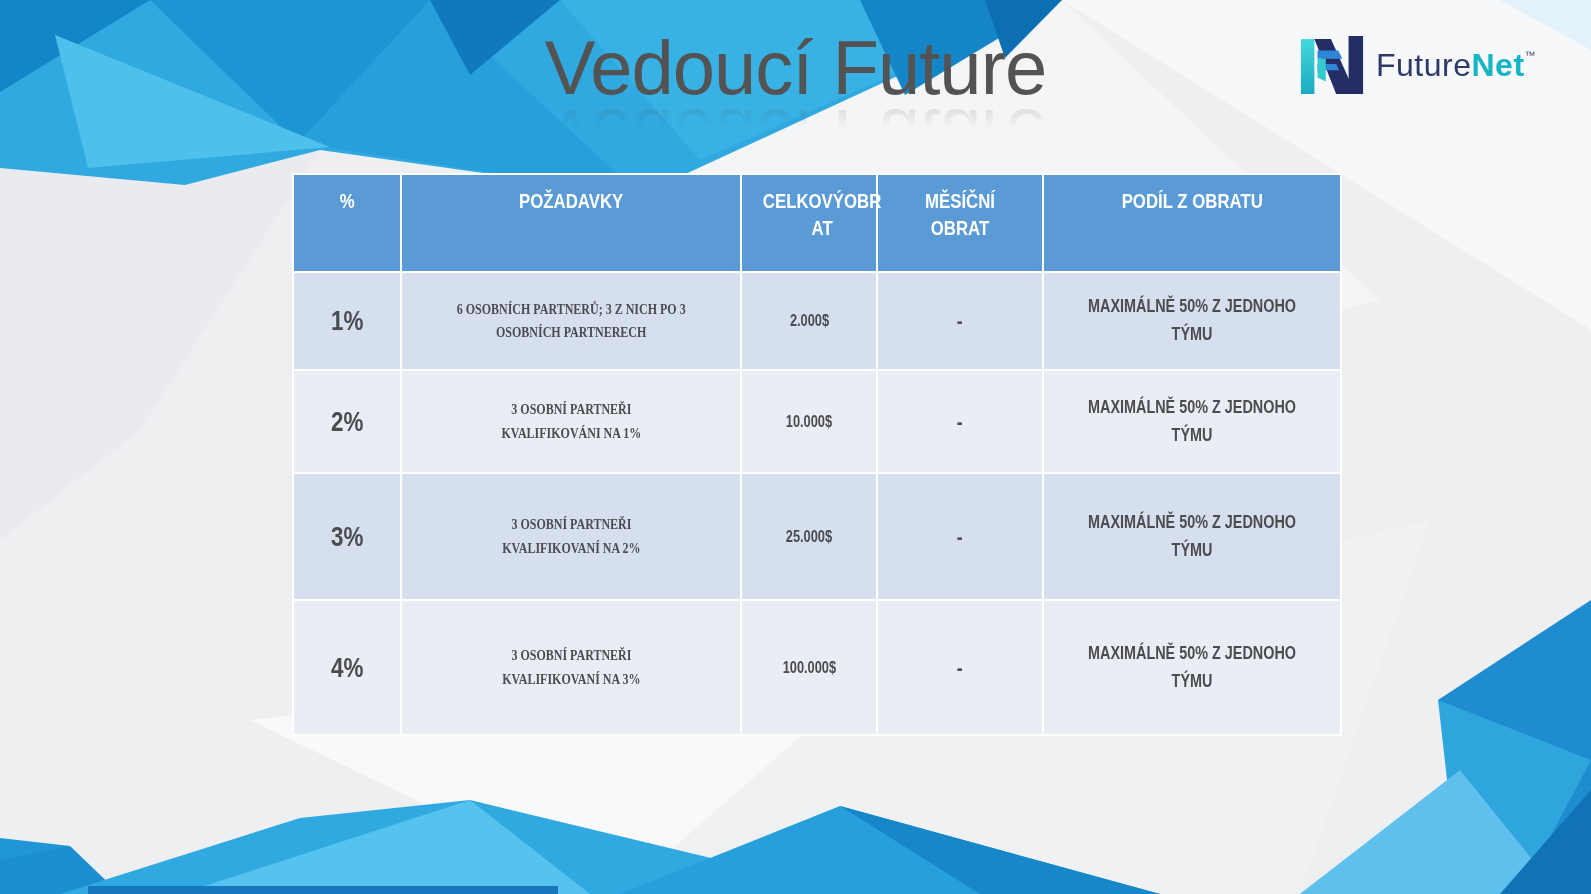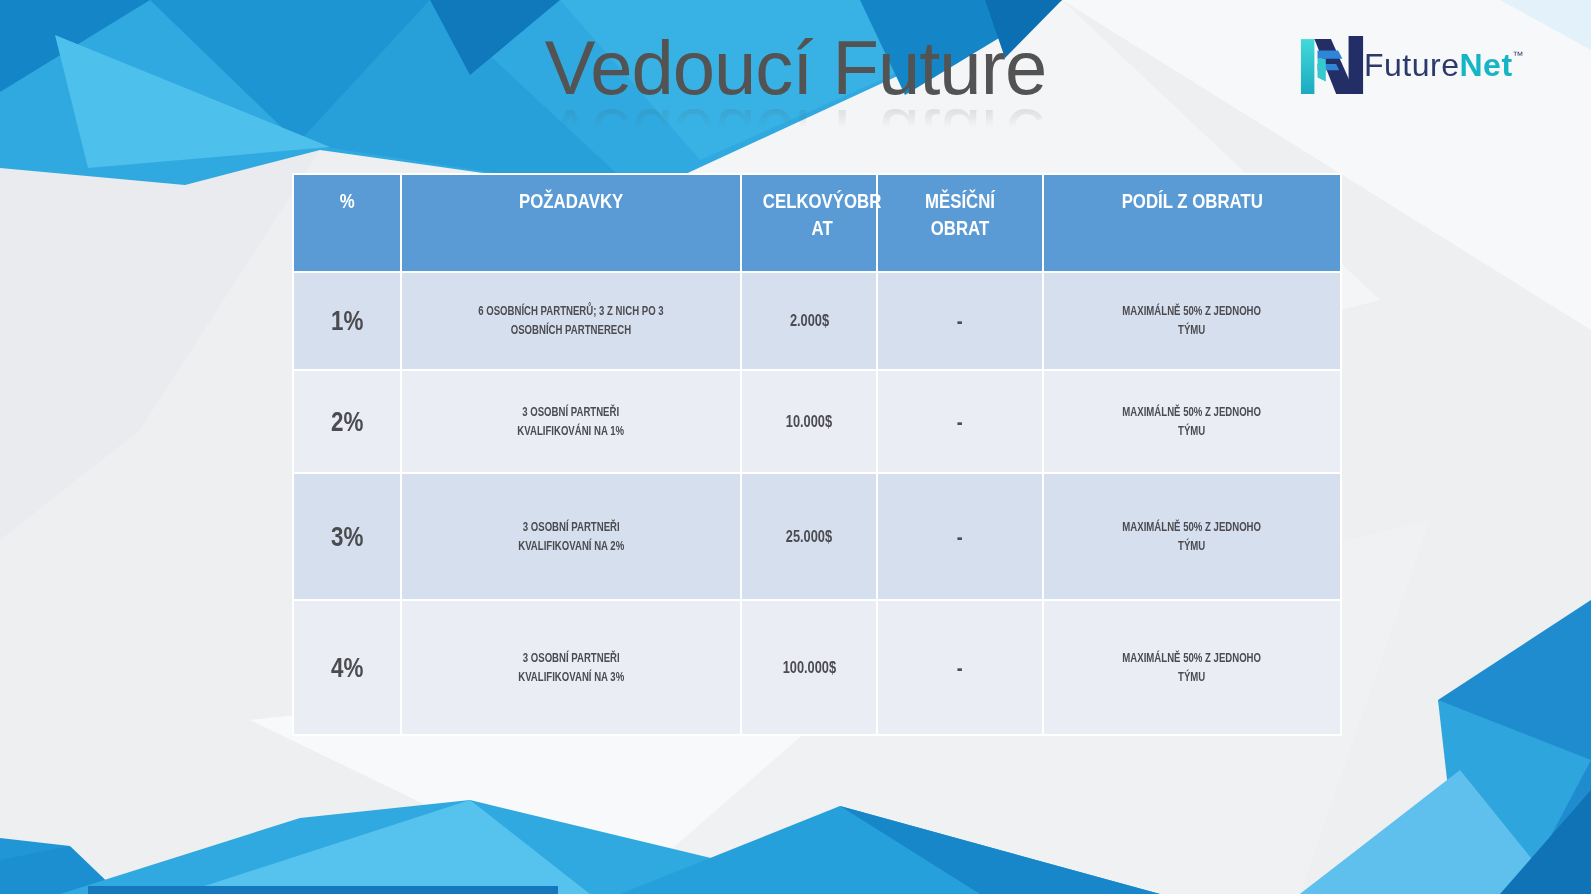--- a/index.html
+++ b/index.html
@@ -8,21 +8,21 @@
   .slide{position:relative;width:1591px;height:894px;overflow:hidden;}
   .bg{position:absolute;inset:0;z-index:0;}
   .content{position:absolute;inset:0;z-index:1;}
 
   
   .title{position:absolute;left:0;right:0;top:24px;text-align:center;
          font-size:76px;font-weight:400;color:#535353;letter-spacing:-1px;
          -webkit-box-reflect:below -18px linear-gradient(transparent 60%,rgba(0,0,0,.25));}
 
   
-  .logo{position:absolute;left:1300px;top:36px;display:flex;align-items:center;}
+  .logo{position:absolute;left:1300px;top:36px;display:flex;align-items:center;gap:12px;}
   .logo-text{font-size:32px;letter-spacing:.5px;}
   .logo-future{color:#2D3A69;font-weight:500;}
   .logo-net{color:#16B5C5;font-weight:600;}
   .logo-tm{font-size:11px;color:#2D3A69;vertical-align:top;position:relative;top:2px;}
 
   
   .cnd{display:inline-block;transform:scaleX(.8);transform-origin:50% 50%;
        white-space:pre-line;font-weight:bold;}
 
   
@@ -30,24 +30,24 @@
   table{border-collapse:collapse;table-layout:fixed;width:1048px;}
   col.c0{width:108px}col.c1{width:340px}col.c2{width:136px}col.c3{width:166px}col.c4{width:298px}
   th,td{border:2px solid #FFFFFF;text-align:center;padding:0 6px;color:#4C4C50;}
   thead th{background:#5B9BD5;color:#FFFFFF;vertical-align:top;padding-top:12px;
            font-size:21px;line-height:1.3;height:84px;}
   tbody tr.band-dark td{background:#D6DFEE;}
   tbody tr.band-light td{background:#EAEDF4;}
   tr.r0{height:98px}tr.r1{height:103px}tr.r2{height:127px}tr.r3{height:135px}
   td{vertical-align:middle;}
   .col-pct{font-size:28px;}
-  .col-req{font-size:12px;line-height:1.55;}
+  .col-req{font-size:15px;line-height:1.55;font-family:Liberation Serif, serif;}
   .col-total{font-size:16px;}
   .col-month{font-size:22px;}
-  .col-share{font-size:12px;line-height:1.55;}
+  .col-share{font-size:18px;line-height:1.55;}
 
   
   .footer-note{position:absolute;left:95px;top:731px;width:1010px;text-align:center;
                font-size:23px;line-height:1.45;color:#3E3E3E;}
 </style>
 </head>
 <body>
 
 <div class="slide">
 

